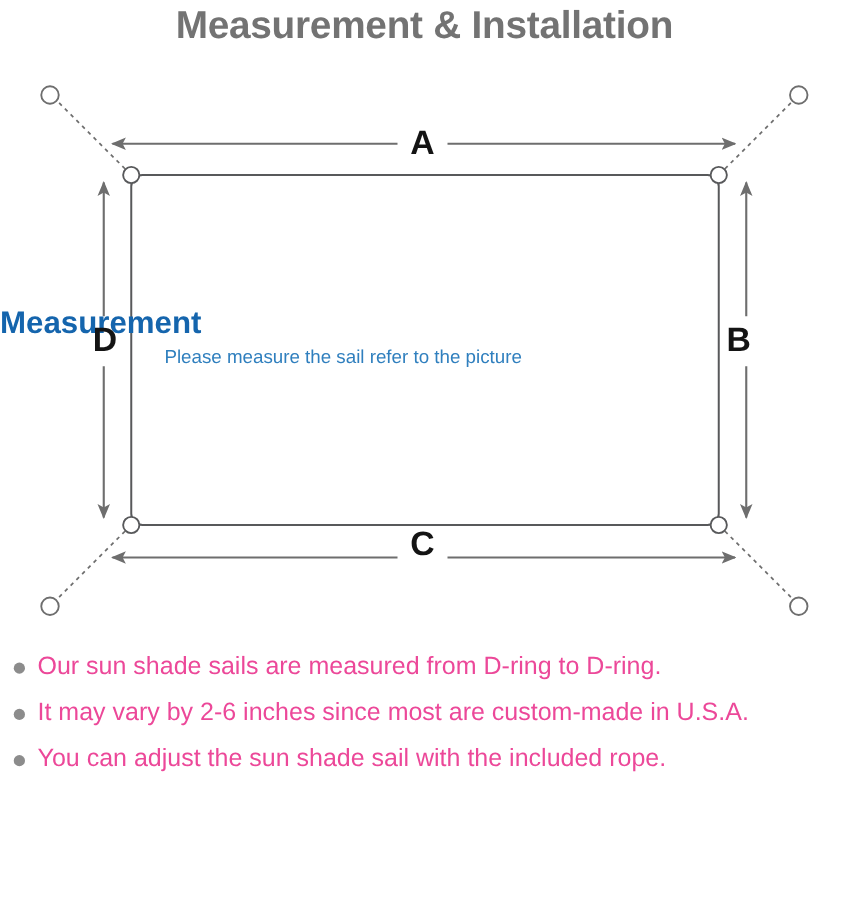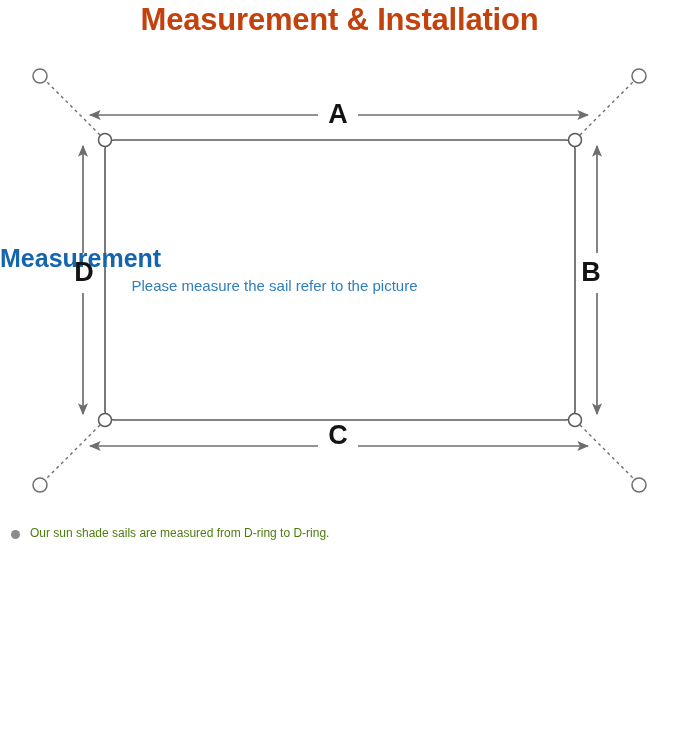--- a/index.html
+++ b/index.html
@@ -17,21 +17,21 @@
 
   
   .page-title {
     position: absolute;
     top: 0px;
     left: 0;
     width: 679px;
     text-align: center;
     font-size: 31px;
     font-weight: bold;
-    color: #c2410c;
+    color: #737373;
     letter-spacing: -0.2px;
     line-height: 40px;
     white-space: nowrap;
   }
 
   
   .diagram-wrap {
     position: absolute;
     top: 48px;
     left: 0;
@@ -85,23 +85,23 @@
     position: absolute;
     top: 523px;
     left: 0;
     width: 679px;
   }
   .note-row {
     position: relative;
     padding-left: 30px;
     padding-right: 4px;
     margin-bottom: 16px;
-    font-size: 12px;
+    font-size: 20px;
     line-height: 21px;
-    color: #4d7c0f;
+    color: #ec4899;
   }
   .note-bullet {
     position: absolute;
     left: 11px;
     top: 7px;
     width: 9px;
     height: 9px;
     border-radius: 50%;
     background: #8c8c8c;
   }
@@ -157,13 +157,21 @@
   <div class="dim-label dim-b">B</div>
   <div class="dim-label dim-c">C</div>
   <div class="dim-label dim-d">D</div>
 </div>
 
 <div class="notes">
   <div class="note-row">
     <span class="note-bullet"></span>
     <span>Our sun shade sails are measured from D-ring to D-ring.</span>
   </div>
+  <div class="note-row">
+    <span class="note-bullet"></span>
+    <span>It may vary by 2-6 inches since most are custom-made in U.S.A.</span>
+  </div>
+  <div class="note-row">
+    <span class="note-bullet"></span>
+    <span>You can adjust the sun shade sail with the included rope.</span>
+  </div>
 </div>
 
 </body></html>

